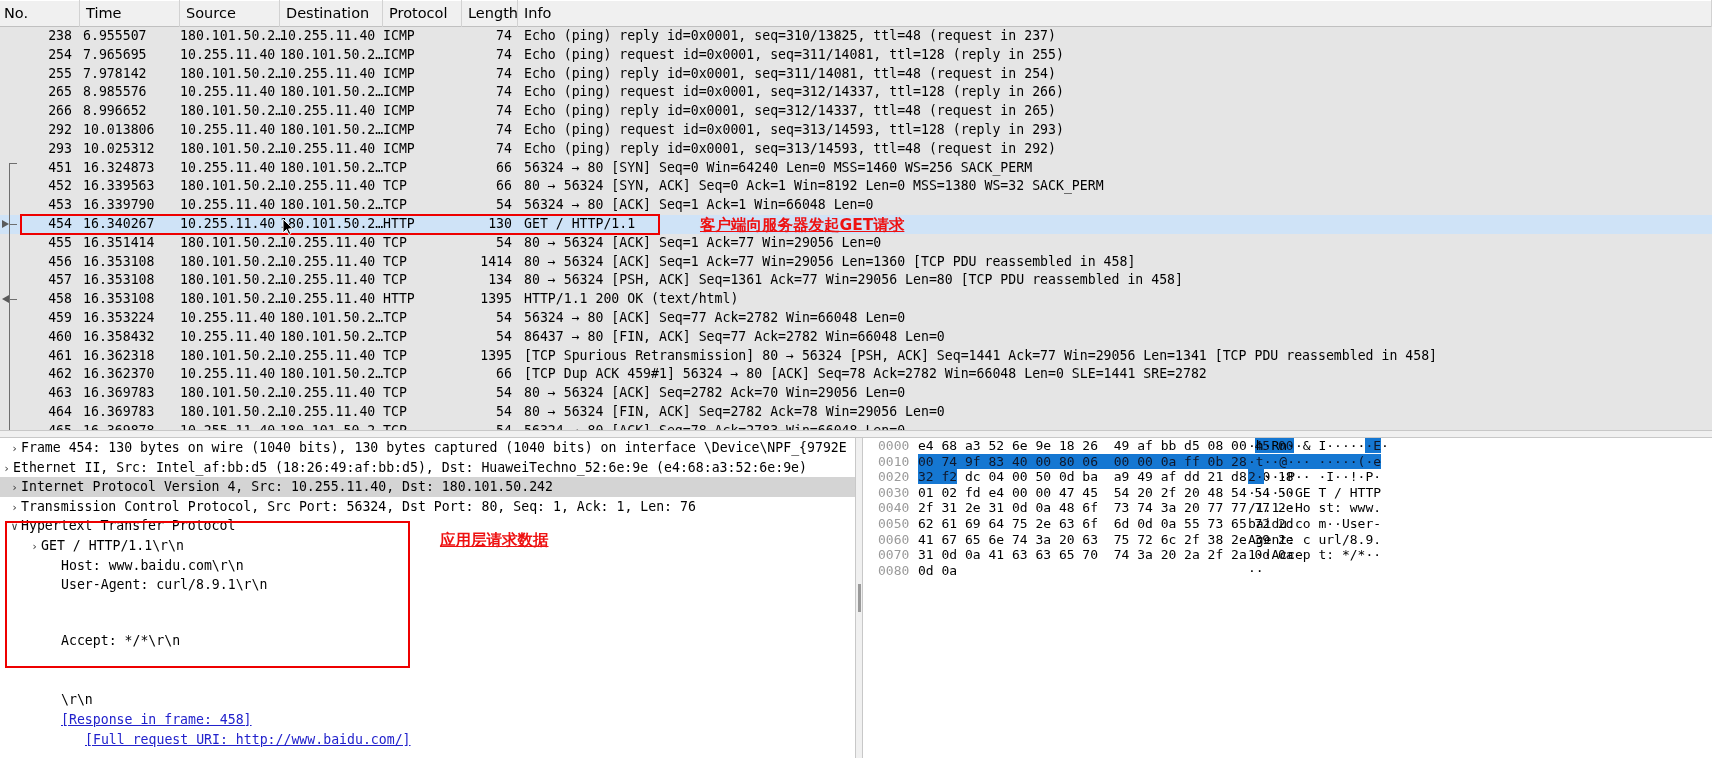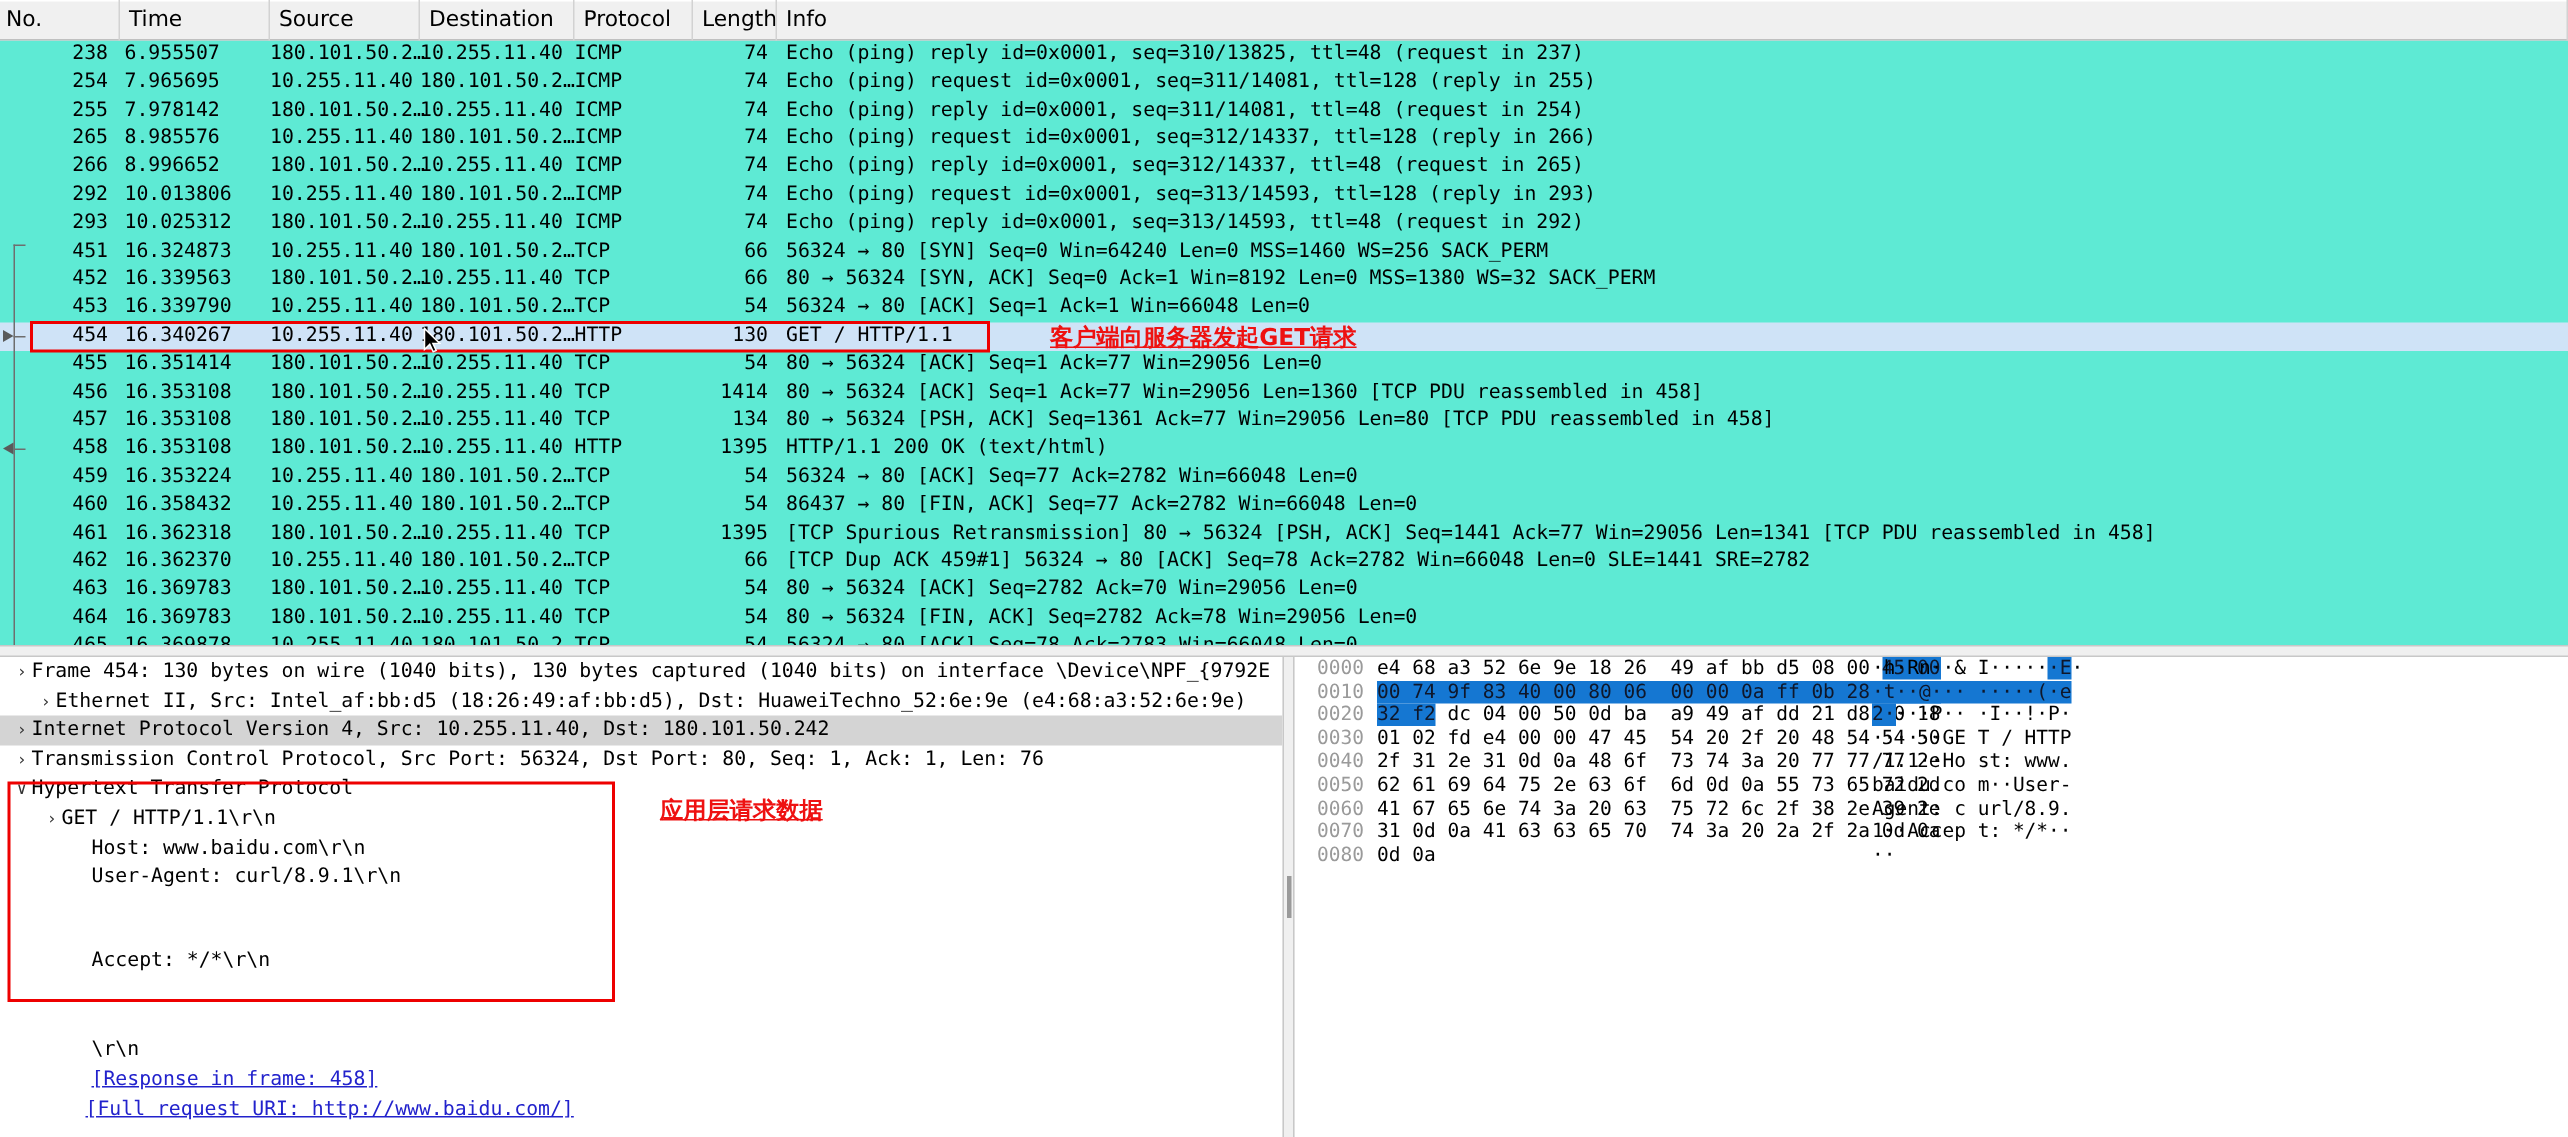--- a/index.html
+++ b/index.html
@@ -8,21 +8,21 @@
     width: 1712px; height: 758px;
     background: #ffffff;
     font-family: "DejaVu Sans Mono", monospace;
     overflow: hidden;
   }
 
   
   #packet-list {
     position: absolute; left: 0; top: 0;
     width: 1712px; height: 436px;
-    background: #5eead4;
+    background: #e5e5e5;
     border-bottom: 6px solid #15803d;
     overflow: hidden;
   }
   #list-header {
     display: flex;
     height: 27px;
     background: #f0f0f0;
     border-bottom: 1px solid #c0c0c0;
     border-top: 1px solid #ffffff;
     font-family: "DejaVu Sans", sans-serif;
@@ -435,31 +435,31 @@
   </svg>
 </div>
 
 <div id="hsplit"></div>
 
 <div id="bottom">
 
   <div id="detail-pane">
     <div id="detail-rows">
         <div class="drow" style="padding-left: 8px;"><span class="tw">›</span><span>Frame 454: 130 bytes on wire (1040 bits), 130 bytes captured (1040 bits) on interface \Device\NPF_{9792E</span></div>
-        <div class="drow" style="padding-left: 24px;"><span class="tw">›</span><span>Ethernet II, Src: Intel_af:bb:d5 (18:26:49:af:bb:d5), Dst: HuaweiTechno_52:6e:9e (e4:68:a3:52:6e:9e)</span></div>
+        <div class="drow" style="padding-left: 0;"><span class="tw">›</span><span>Ethernet II, Src: Intel_af:bb:d5 (18:26:49:af:bb:d5), Dst: HuaweiTechno_52:6e:9e (e4:68:a3:52:6e:9e)</span></div>
         <div class="drow hl" style="padding-left: 8px;"><span class="tw">›</span><span>Internet Protocol Version 4, Src: 10.255.11.40, Dst: 180.101.50.242</span></div>
         <div class="drow" style="padding-left: 8px;"><span class="tw">›</span><span>Transmission Control Protocol, Src Port: 56324, Dst Port: 80, Seq: 1, Ack: 1, Len: 76</span></div>
         <div class="drow" style="padding-left: 8px;"><span class="tw">∨</span><span>Hypertext Transfer Protocol</span></div>
         <div class="drow" style="padding-left: 28px;"><span class="tw">›</span><span>GET / HTTP/1.1\r\n</span></div>
         <div class="drow" style="padding-left: 48px;"><span class="tw"></span><span>Host: www.baidu.com\r\n</span></div>
         <div class="drow" style="padding-left: 48px;"><span class="tw"></span><span>User-Agent: curl/8.9.1\r\n</span></div>
         <div class="drow" style="padding-left: 48px; margin-top: 36px;"><span class="tw"></span><span>Accept: */*\r\n</span></div>
         <div class="drow" style="padding-left: 48px; margin-top: 40px;"><span class="tw"></span><span>\r\n</span></div>
         <div class="drow" style="padding-left: 48px;"><span class="tw"></span><span class="lnk">[Response in frame: 458]</span></div>
-        <div class="drow" style="padding-left: 44px;"><span class="tw"></span><span class="lnk">[Full request URI: http://www.baidu.com/]</span></div>
+        <div class="drow" style="padding-left: 72px;"><span class="tw"></span><span class="lnk">[Full request URI: http://www.baidu.com/]</span></div>
       </div>
     <div id="http-box"></div>
     <div class="cn-annot" style="left:440px; top:92px;">应用层请求数据</div>
   </div>
 
   <div id="vsplit">
     <div class="grip"></div>
   </div>
 
   <div id="byte-pane">

